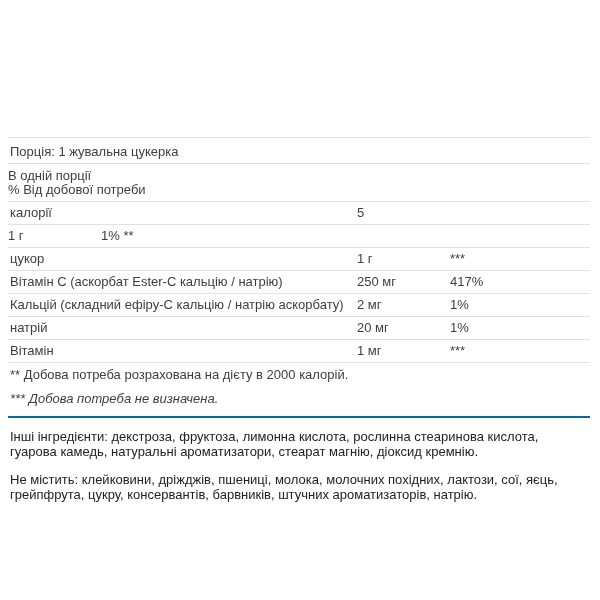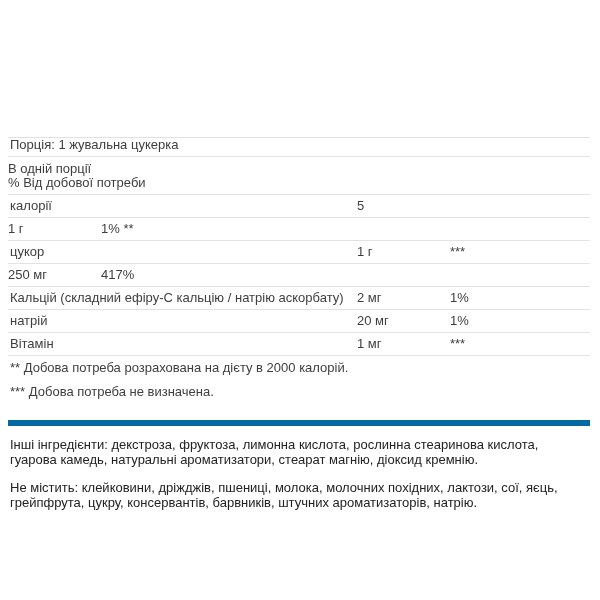--- a/index.html
+++ b/index.html
@@ -26,21 +26,21 @@
   .ntable {
     color: #3e3e3e;
     font-size: 13px;
   }
   .row {
     display: flex;
     align-items: flex-start;
     border-top: 1px solid #e2e2e2;
   }
   .serving-row {
-    padding: 0 2px 4px 2px;
+    padding: 7px 2px 4px 2px;
     line-height: 14px;
   }
   .header-row {
     padding: 5px 0 4px 0;
     line-height: 14px;
     flex-direction: column;
   }
   .data-row {
     padding: 4px 0;
     line-height: 14px;
@@ -51,31 +51,32 @@
     box-sizing: border-box;
   }
   .c2 {
     width: 93px;
   }
   .c3 {
     flex: 1;
   }
   .footnotes {
     border-top: 1px solid #e2e2e2;
-    border-bottom: 6px solid #0369a1;
+    border-bottom: 2px solid #0369a1;
     padding: 5px 2px 4px 2px;
   }
   .footnotes p {
     margin: 0 0 10px 0;
     line-height: 14px;
     font-size: 13px;
     color: #3e3e3e;
   }
   .footnotes p:last-child {
-    margin-bottom: 17px;
+    margin-bottom: 6px;
+    font-style: italic;
   }
   .bold-para {
     margin: 11px 0 0 0;
     padding: 0 6px 0 2px;
     font-size: 13px;
     line-height: 15px;
     font-weight: 400;
     color: #222222;
   }
   .bold-para + .bold-para {
@@ -111,20 +112,21 @@
         <span class="c3">1% **</span>
       </div>
 
       <div class="row data-row">
         <span class="c1">цукор</span>
         <span class="c2">1 г</span>
         <span class="c3">***</span>
       </div>
 
       <div class="row data-row">
+        <span class="c1">Вітамін C (аскорбат Ester-C кальцію / натрію)</span>
         <span class="c2">250 мг</span>
         <span class="c3">417%</span>
       </div>
 
       <div class="row data-row">
         <span class="c1">Кальцій (складний ефіру-C кальцію / натрію аскорбату)</span>
         <span class="c2">2 мг</span>
         <span class="c3">1%</span>
       </div>
 

